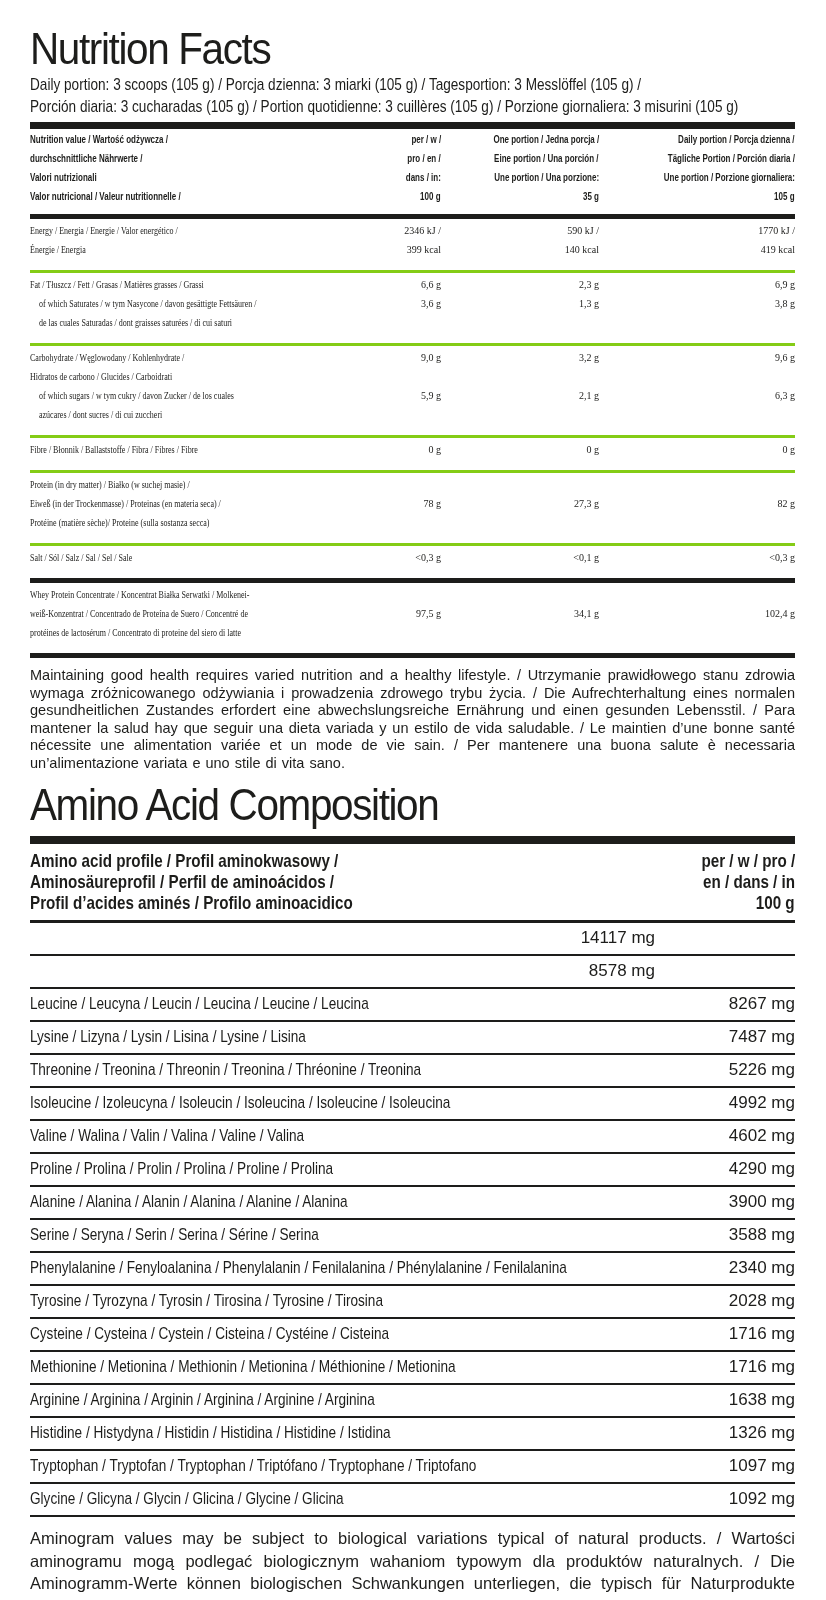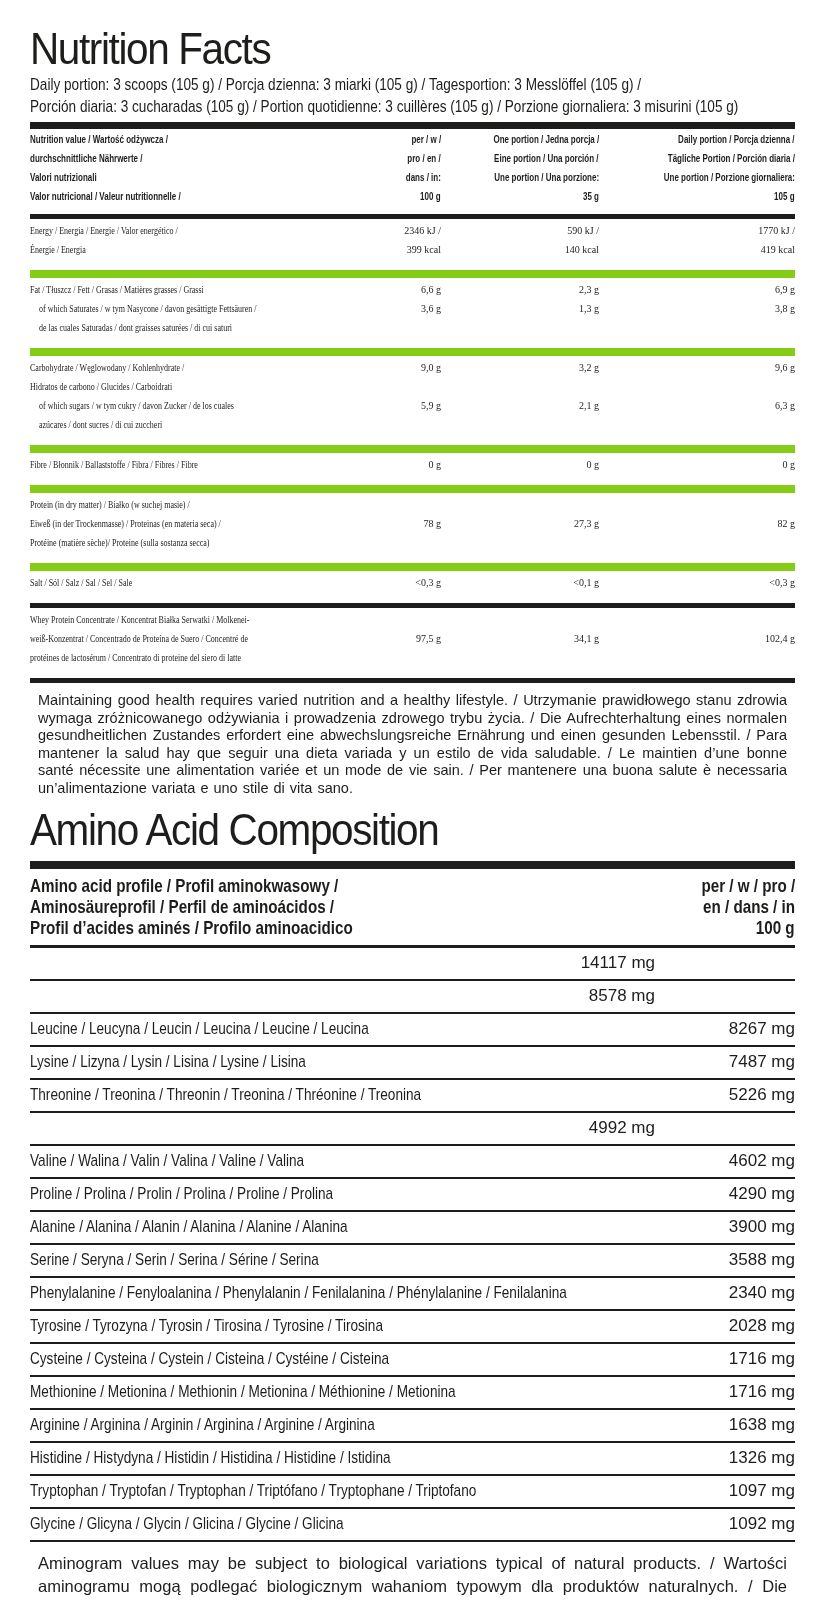--- a/index.html
+++ b/index.html
@@ -31,33 +31,33 @@
   
   .t1 { font-size:10px; }
   .t1-head { display:grid; grid-template-columns:minmax(0,1fr) 84px 158px 196px;
              padding:5px 0 4px; font-weight:bold; }
   .t1-line { display:grid; grid-template-columns:minmax(0,1fr) 84px 158px 196px;
              line-height:19px; }
   .t1-label { min-width:0; }
   .t1-label.ind { padding-left:9px; }
   .t1-val { text-align:right; }
   .t1-row { padding:2px 0 11px;font-family:Liberation Serif, serif; }
-  .t1-row.bt { border-top:8px solid #84cc16; }
+  .t1-row.bt { border-top:3px solid #84cc16; }
 
   
   .a-head { display:grid; grid-template-columns:minmax(0,1fr) 220px;
             padding:6px 0 7px; font-weight:bold; font-size:19px; }
   .a-head .hl, .a-head .hr { height:21px; }
   .a-label { min-width:0; }
   .a-label .cx { display:block; font-size:17px; line-height:24px; }
   .a-row { display:grid; grid-template-columns:minmax(0,1fr) 140px;
            border-bottom:2px solid #1d1d1b; padding:3px 0 4px; align-items:start; }
   .a-val { text-align:right; font-size:17px; line-height:24px; }
 
-  .note { text-align:justify; margin:8px; }
+  .note { text-align:justify; margin:0; }
   .note1 { font-size:14.5px; line-height:17.5px; margin-top:9px; word-spacing:1px; }
   .note2 { font-size:16.5px; line-height:22.5px; margin-top:10px; word-spacing:2px; }
   .mt6 { margin-top:8px; }
 </style>
 </head>
 <body>
 
 <div class="page">
 
   <div class="big-title"><span class="cx">Nutrition Facts</span></div>
@@ -293,20 +293,23 @@
         </div>
       <div class="a-val">7487 mg</div>
     </div>
     <div class="a-row">
       <div class="a-label">
           <span class="cx">Threonine / Treonina / Threonin / Treonina / Thréonine / Treonina</span>
         </div>
       <div class="a-val">5226 mg</div>
     </div>
     <div class="a-row">
+      <div class="a-label">
+          <span class="cx">Isoleucine / Izoleucyna / Isoleucin / Isoleucina / Isoleucine / Isoleucina</span>
+        </div>
       <div class="a-val">4992 mg</div>
     </div>
     <div class="a-row">
       <div class="a-label">
           <span class="cx">Valine / Walina / Valin / Valina / Valine / Valina</span>
         </div>
       <div class="a-val">4602 mg</div>
     </div>
     <div class="a-row">
       <div class="a-label">

